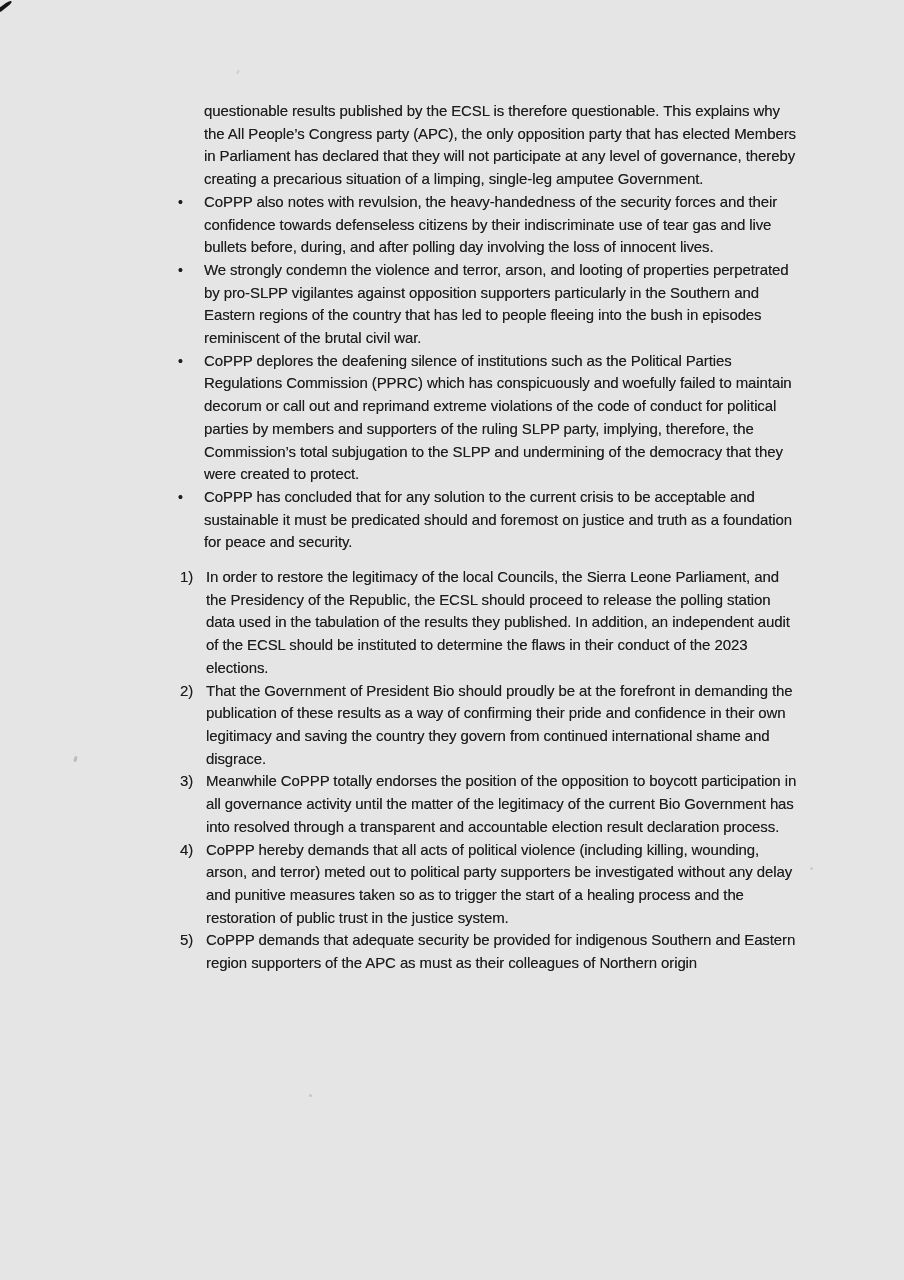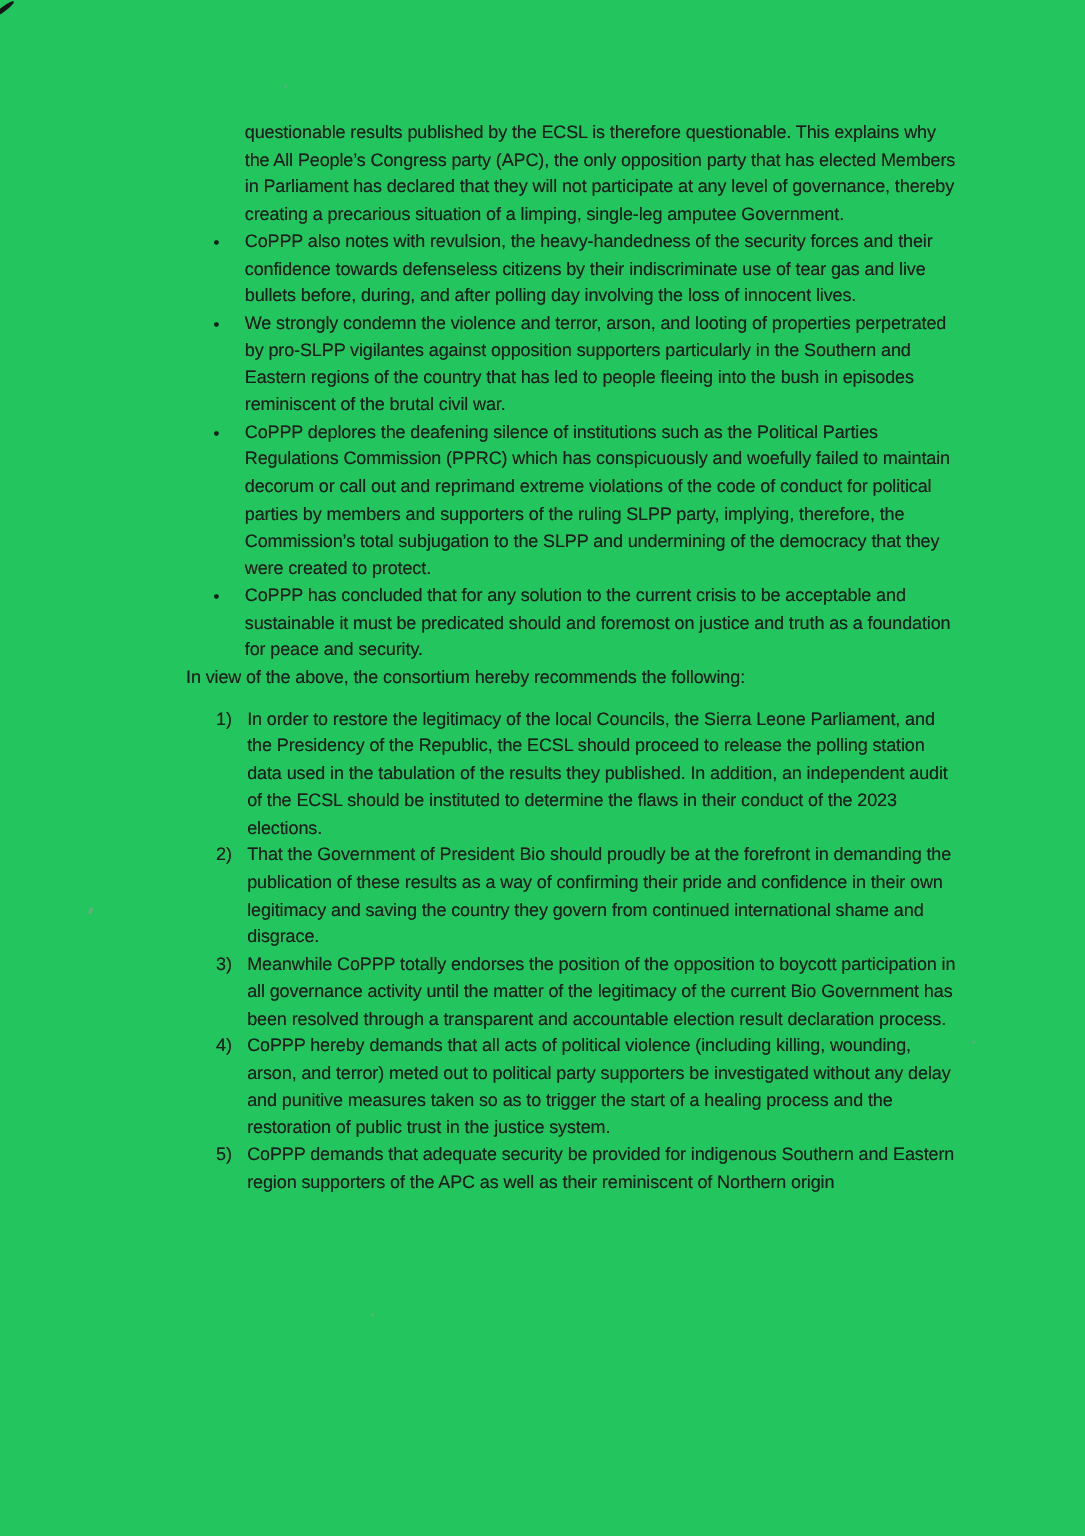--- a/index.html
+++ b/index.html
@@ -5,21 +5,21 @@
   * { margin: 0; padding: 0; box-sizing: border-box; }
   html, body {
     width: 904px;
     background: #ffffff;
     font-family: "Liberation Sans", sans-serif;
   }
   .page {
     position: relative;
     width: 904px;
     height: 1280px;
-    background: #22c55e;
+    background: #e5e5e5;
     overflow: hidden;
     color: #1d1d1d;
     font-size: 15px;
     line-height: 22.7px;
     letter-spacing: -0.1px;
     text-shadow: 0 0 0.45px rgba(20,20,20,0.55);
   }
   .corner-artifact {
     position: absolute;
     left: -3px;
@@ -107,45 +107,44 @@
         <span class="text">CoPPP deplores the deafening silence of institutions such as the Political Parties Regulations Commission (PPRC) which has conspicuously and woefully failed to maintain decorum or call out and reprimand extreme violations of the code of conduct for political parties by members and supporters of the ruling SLPP party, implying, therefore, the Commission’s total subjugation to the SLPP and undermining of the democracy that they were created to protect.</span>
       </div>
 
       <div class="bullet-item">
         <span class="marker">•</span>
         <span class="text">CoPPP has concluded that for any solution to the current crisis to be acceptable and sustainable it must be predicated should and foremost on justice and truth as a foundation for peace and security.</span>
       </div>
 
     </div>
 
-    <p class="intro-line">In view of the above, the consortium hereby recommends the following:</p>
 
     <div class="numbered-list">
 
       <div class="numbered-item">
         <span class="marker">1)</span>
         <span class="text">In order to restore the legitimacy of the local Councils, the Sierra Leone Parliament, and the Presidency of the Republic, the ECSL should proceed to release the polling station data used in the tabulation of the results they published. In addition, an independent audit of the ECSL should be instituted to determine the flaws in their conduct of the 2023 elections.</span>
       </div>
 
       <div class="numbered-item">
         <span class="marker">2)</span>
         <span class="text">That the Government of President Bio should proudly be at the forefront in demanding the publication of these results as a way of confirming their pride and confidence in their own legitimacy and saving the country they govern from continued international shame and disgrace.</span>
       </div>
 
       <div class="numbered-item">
         <span class="marker">3)</span>
-        <span class="text">Meanwhile CoPPP totally endorses the position of the opposition to boycott participation in all governance activity until the matter of the legitimacy of the current Bio Government has been resolved through a transparent and accountable election result declaration process.</span>
+        <span class="text">Meanwhile CoPPP totally endorses the position of the opposition to boycott participation in all governance activity until the matter of the legitimacy of the current Bio Government has into resolved through a transparent and accountable election result declaration process.</span>
       </div>
 
       <div class="numbered-item">
         <span class="marker">4)</span>
         <span class="text">CoPPP hereby demands that all acts of political violence (including killing, wounding, arson, and terror) meted out to political party supporters be investigated without any delay and punitive measures taken so as to trigger the start of a healing process and the restoration of public trust in the justice system.</span>
       </div>
 
       <div class="numbered-item">
         <span class="marker">5)</span>
-        <span class="text">CoPPP demands that adequate security be provided for indigenous Southern and Eastern region supporters of the APC as well as their reminiscent of Northern origin</span>
+        <span class="text">CoPPP demands that adequate security be provided for indigenous Southern and Eastern region supporters of the APC as must as their colleagues of Northern origin</span>
       </div>
 
     </div>
 
   </div>
 </div>
 
 </body></html>

